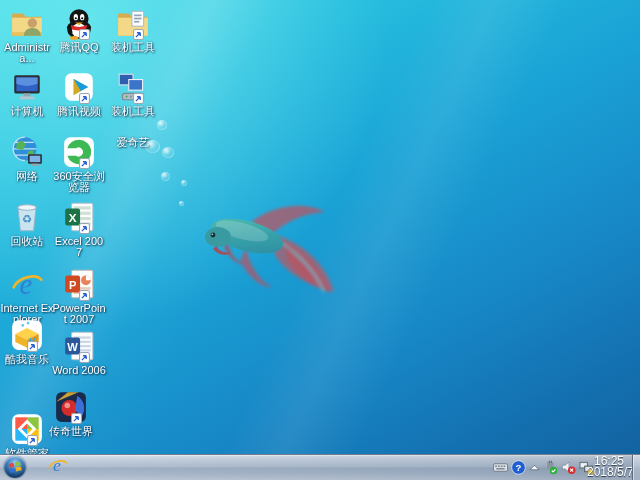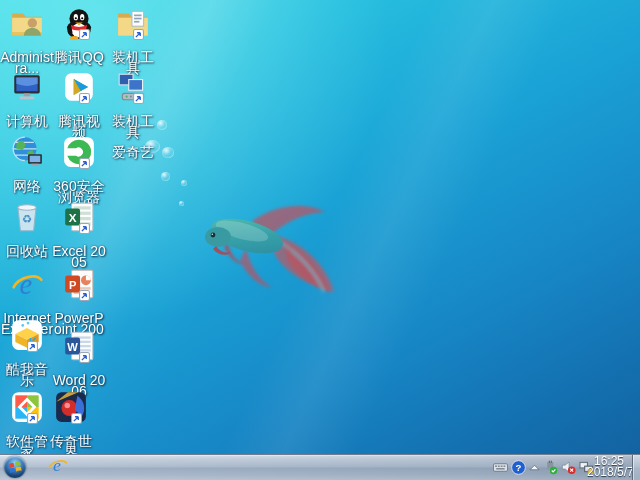--- a/index.html
+++ b/index.html
@@ -25,21 +25,21 @@
 
   
   .desk-icon{position:absolute;width:54px;text-align:center;cursor:default;}
   .desk-icon .glyph{display:block;width:34px;height:34px;margin:0 auto;position:relative;}
   .desk-icon .glyph svg{width:34px;height:34px;display:block;}
   .desk-icon .sc{position:absolute;width:11px;height:11px;}
   .desk-icon .sc svg{width:11px;height:11px;display:block;}
   .desk-icon{position:absolute;}
   .desk-icon .glyph-wrap{position:relative;width:34px;height:34px;margin:0 auto;}
   .desk-icon .sc{left:0;bottom:0;}
-  .desk-icon .lbl{display:block;margin-top:12px;font-size:14px;line-height:11px;color:#fff;
+  .desk-icon .lbl{display:block;margin-top:2px;font-size:11px;line-height:11px;color:#fff;
     text-shadow:1px 1px 2px rgba(0,30,60,.85), 0 0 2px rgba(0,30,60,.6);word-break:break-all;}
 
   
   .taskbar{position:absolute;left:0;bottom:0;width:640px;height:25px;
     background:linear-gradient(180deg,#dbe2ec 0%,#c2cedd 18%,#a9b9cc 48%,#97a9bf 52%,#a4b4c7 78%,#b7c3d3 100%);
     border-top:1px solid #6f7d8e;box-shadow:inset 0 1px 0 rgba(255,255,255,.55);}
   .taskbar::after{content:"";position:absolute;inset:0;
     background:linear-gradient(90deg, rgba(255,255,255,.10), rgba(120,135,155,.18) 75%, rgba(90,105,125,.28));}
   .start-button{position:absolute;left:4px;top:1px;width:22px;height:22px;border-radius:50%;
     background:radial-gradient(circle at 50% 32%, #9ed2f2 0%, #3f80c2 38%, #15406e 72%, #0a2548 100%);
@@ -222,21 +222,21 @@
               <rect x="11" y="16" width="16" height="3" fill="#cfe0d6"></rect>
               <rect x="11" y="21" width="16" height="3" fill="#cfe0d6"></rect>
               <rect x="3" y="8" width="14" height="16" rx="2" fill="#1f7246"></rect>
               <text x="10" y="20.5" font-size="11" font-weight="bold" fill="#fff" text-anchor="middle" font-family="Liberation Sans,sans-serif">X</text>
             </svg>
           </span><span class="sc">
             <svg viewBox="0 0 10 10">
               <rect x=".5" y=".5" width="9" height="9" rx="1.6" fill="#fff" stroke="#9aa7b5"></rect>
               <path d="M2.6 7.4L6.6 3.4M6.6 3.4H3.6M6.6 3.4v3" stroke="#2b5fd0" stroke-width="1.2" fill="none"></path>
             </svg>
-          </span></span><span class="lbl">Excel 2005</span></div>
+          </span></span><span class="lbl">Excel 2007</span></div>
       <div class="desk-icon" style="left: 0px; top: 267px;"><span class="glyph-wrap"><span class="glyph">
             <svg viewBox="0 0 32 32">
               <text x="15" y="25" font-size="27" font-style="italic" fill="#2f7fd4" text-anchor="middle" font-family="Liberation Serif,serif">e</text>
               <path d="M3.5 19C9 8.5 25 6.5 29.5 12" stroke="#f0b429" stroke-width="2.6" fill="none" stroke-linecap="round"></path>
             </svg>
           </span></span><span class="lbl">Internet Explorer</span></div>
       <div class="desk-icon" style="left: 52px; top: 267px;"><span class="glyph-wrap"><span class="glyph">
             <svg viewBox="0 0 32 32">
               <rect x="9" y="3" width="20" height="26" rx="1.5" fill="#fdfdfd" stroke="#c9b8ae"></rect>
               <circle cx="22.5" cy="12.5" r="4.6" fill="#e8825a"></circle>
@@ -277,21 +277,21 @@
               <rect x="11" y="19" width="16" height="2.2" fill="#c9d8e8"></rect>
               <rect x="3" y="8" width="14" height="16" rx="2" fill="#2b579a"></rect>
               <text x="10" y="20.5" font-size="10.5" font-weight="bold" fill="#fff" text-anchor="middle" font-family="Liberation Sans,sans-serif">W</text>
             </svg>
           </span><span class="sc">
             <svg viewBox="0 0 10 10">
               <rect x=".5" y=".5" width="9" height="9" rx="1.6" fill="#fff" stroke="#9aa7b5"></rect>
               <path d="M2.6 7.4L6.6 3.4M6.6 3.4H3.6M6.6 3.4v3" stroke="#2b5fd0" stroke-width="1.2" fill="none"></path>
             </svg>
           </span></span><span class="lbl">Word 2006</span></div>
-      <div class="desk-icon" style="left: 0px; top: 390px;"><span class="glyph-wrap"><span class="glyph">
+      <div class="desk-icon" style="left: 0px; top: 412px; text-decoration: underline;"><span class="glyph-wrap"><span class="glyph">
             <svg viewBox="0 0 32 32">
               <rect x="2" y="2" width="28" height="28" rx="6" fill="#fff"></rect>
               <rect x="5" y="5" width="11" height="11" fill="#ff5a4a"></rect>
               <rect x="16" y="5" width="11" height="11" fill="#8cc63f"></rect>
               <rect x="5" y="16" width="11" height="11" fill="#29b6f6"></rect>
               <rect x="16" y="16" width="11" height="11" fill="#ffc107"></rect>
               <path d="M9 16l7-7 7 7-7 7z" fill="none" stroke="#fff" stroke-width="2.6"></path>
             </svg>
           </span><span class="sc">
             <svg viewBox="0 0 10 10">

